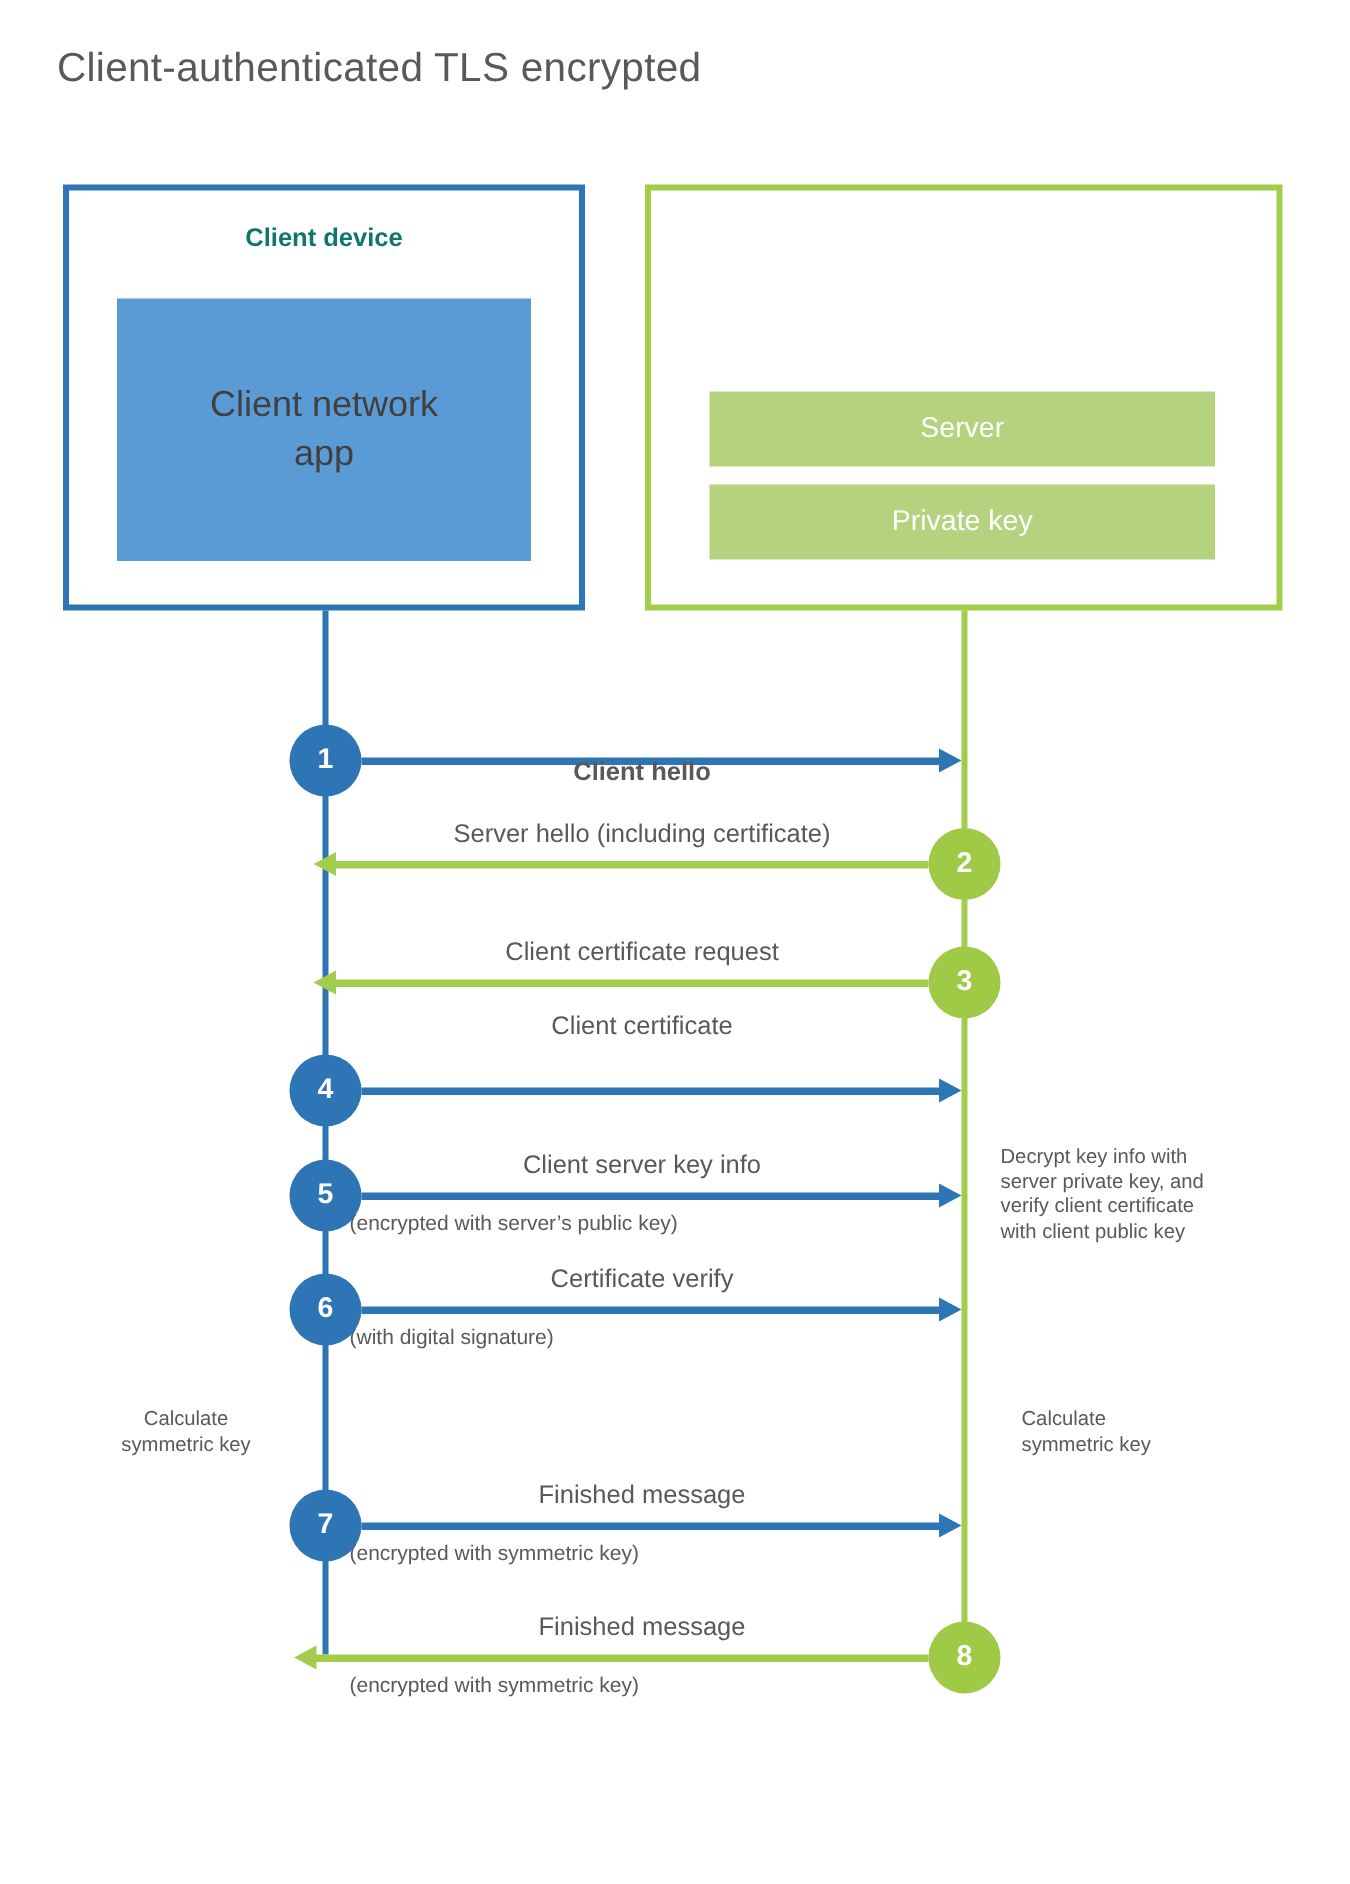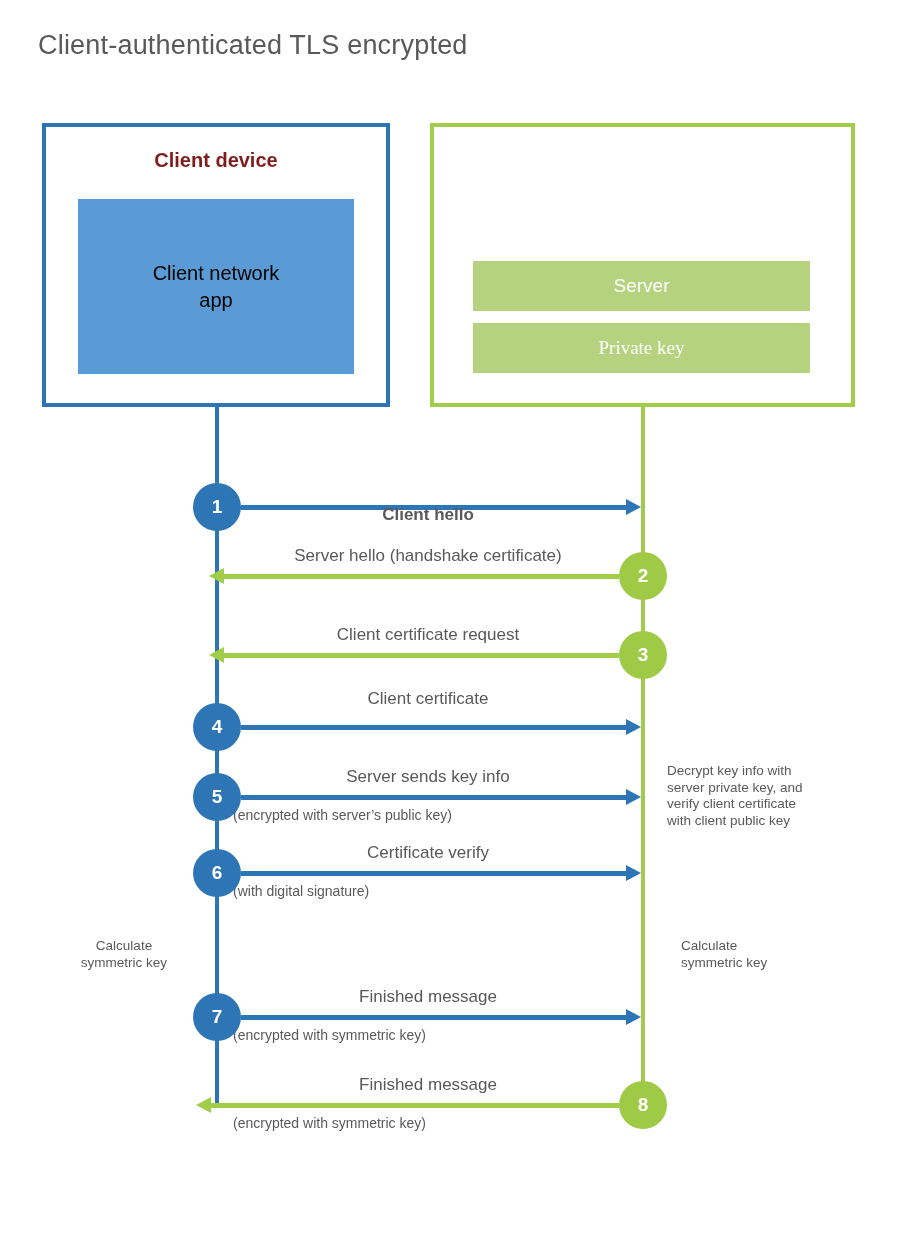--- a/index.html
+++ b/index.html
@@ -12,26 +12,26 @@
   .page-title{
     position:absolute;left:38px;top:30px;
     font-size:27px;font-weight:300;color:#595959;letter-spacing:0.2px;
   }
 
   
   .entity{position:absolute;top:123px;height:284px;background:#ffffff;box-sizing:border-box;}
   .entity.client{left:42px;width:348px;border:4px solid #2e75b6;}
   .entity.server{left:430px;width:425px;border:4px solid #a2cd4a;}
   .entity-title{
-    margin-top:22px;text-align:center;font-size:20px;font-weight:bold;color:#7f1d1d;
+    margin-top:22px;text-align:center;font-size:17px;font-weight:bold;color:#0f766e;
   }
   .app-box{
     position:absolute;left:32px;top:72px;width:276px;height:175px;background:#5b9bd5;
     display:flex;align-items:center;justify-content:center;text-align:center;
-    color:#000000;font-size:20px;line-height:1.35;
+    color:#404040;font-size:24px;line-height:1.35;
   }
   .module-bar{
     position:absolute;left:39px;width:337px;height:50px;background:#b5d37f;
     display:flex;align-items:center;justify-content:center;
     color:#ffffff;font-size:19px;
   }
 
   
   .lifeline{position:absolute;width:4px;}
   .lifeline.blue{background:#2e75b6;left:215px;top:407px;height:696px;}
@@ -80,57 +80,57 @@
   <div class="page-title">Client-authenticated TLS encrypted</div>
 
   <div class="entity client">
     <div class="entity-title">Client device</div>
     <div class="app-box pre">Client network
 app</div>
   </div>
 
   <div class="entity server">
     <div class="module-bar" style="top:134px;">Server</div>
-    <div class="module-bar" style="top:196px;font-family:Liberation Serif, serif;">Private key</div>
+    <div class="module-bar" style="top:196px;">Private key</div>
   </div>
 
   <div class="lifeline blue"></div>
   <div class="lifeline green"></div>
 
   <div class="shaft blue" style="top:505px;"></div>
   <div class="head right" style="top:499px;"></div>
   <div class="step-label" style="top:504px;font-weight:bold;">Client hello</div>
   <div class="circle blue" style="top:483px;">
     <span>1</span>
   </div>
 
   <div class="shaft green" style="top:574px;"></div>
   <div class="head left" style="top:568px;"></div>
-  <div class="step-label" style="top:545px;">Server hello (handshake certificate)</div>
+  <div class="step-label" style="top:545px;">Server hello (including certificate)</div>
   <div class="circle green" style="top:552px;">
     <span>2</span>
   </div>
 
   <div class="shaft green" style="top:653px;"></div>
   <div class="head left" style="top:647px;"></div>
   <div class="step-label" style="top:624px;">Client certificate request</div>
   <div class="circle green" style="top:631px;">
     <span>3</span>
   </div>
 
   <div class="shaft blue" style="top:725px;"></div>
   <div class="head right" style="top:719px;"></div>
-  <div class="step-label" style="top:688px;">Client certificate</div>
+  <div class="step-label" style="top:673px;">Client certificate</div>
   <div class="circle blue" style="top:703px;">
     <span>4</span>
   </div>
 
   <div class="shaft blue" style="top:795px;"></div>
   <div class="head right" style="top:789px;"></div>
-  <div class="step-label" style="top:766px;">Server sends key info</div>
+  <div class="step-label" style="top:766px;">Client server key info</div>
   <div class="step-sub" style="top:806px;">(encrypted with server’s public key)</div>
   <div class="circle blue" style="top:773px;">
     <span>5</span>
   </div>
 
   <div class="shaft blue" style="top:871px;"></div>
   <div class="head right" style="top:865px;"></div>
   <div class="step-label" style="top:842px;">Certificate verify</div>
   <div class="step-sub" style="top:882px;">(with digital signature)</div>
   <div class="circle blue" style="top:849px;">

